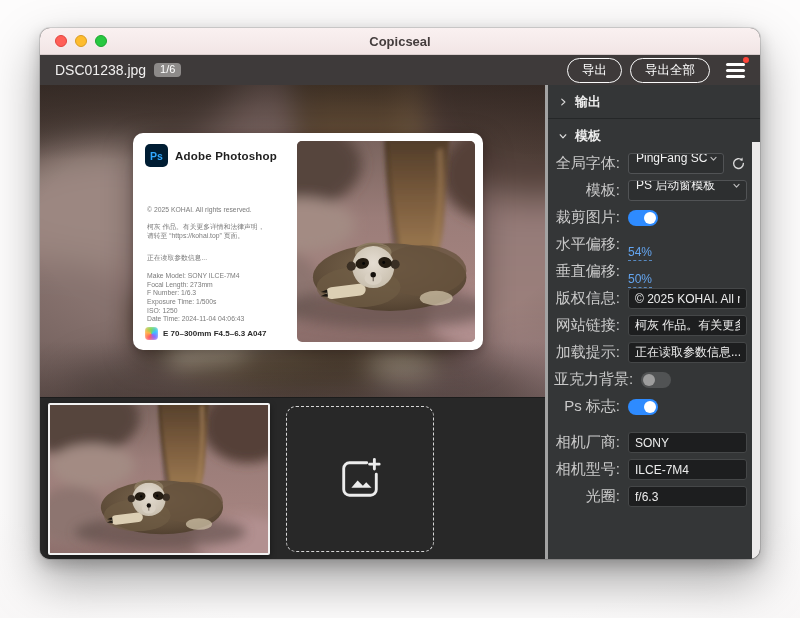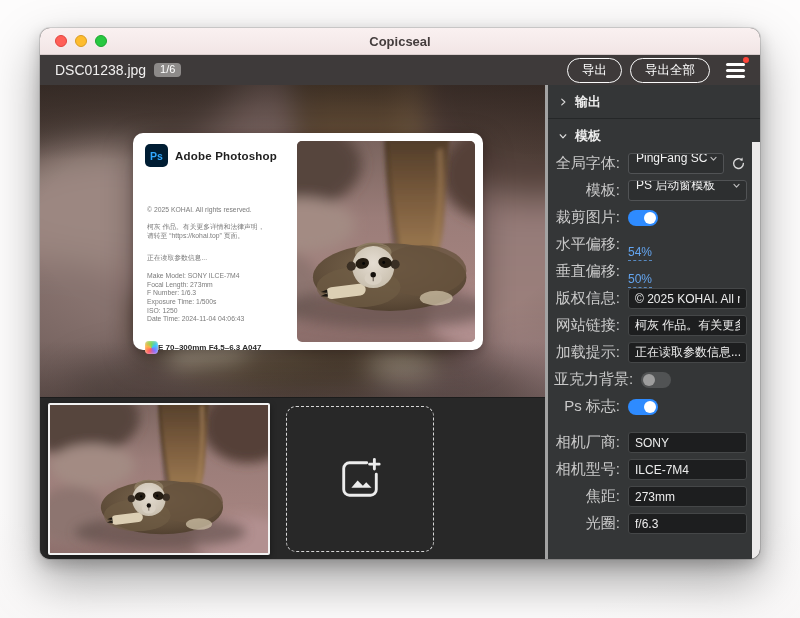--- a/index.html
+++ b/index.html
@@ -75,21 +75,21 @@
     width:23px; height:23px; border-radius:5px; background:#001d33;
     color:#31a8ff; font-weight:700; font-size:10.5px;
     display:flex; align-items:center; justify-content:center;
   }
   .app-name { font-size:11.5px; font-weight:700; color:#1e1e1e; letter-spacing:.2px; }
   .card-small { position:absolute; left:14px; font-size:6.8px; color:#7b7b7b; line-height:1.28; }
   .copyright { top:73px; }
   .links { top:90px; }
   .loading-line { top:121px; }
   .exif { top:139px; }
-  .lens-row { position:absolute; left:12px; top:208px; display:flex; align-items:center; }
+  .lens-row { position:absolute; left:12px; top:194px; display:flex; align-items:center; gap:5px; }
   .lens-icon {
     width:13px; height:13px; border-radius:4px;
     background: conic-gradient(from 210deg, #ff5964, #ffb347, #7ed957, #39c4ff, #8a6bff, #ff5964);
     box-shadow: inset 0 0 3px rgba(255,255,255,.6);
   }
   .lens-text { font-size:8px; font-weight:700; color:#2a2a2a; }
   .card-photo {
     position:absolute; right:8px; top:8px; width:178px; height:201px;
     border-radius:5px; overflow:hidden;
   }
@@ -405,24 +405,20 @@
       <div class="form">
         <div class="frow">
           <span class="flabel">相机厂商:</span>
           <input class="tinput" value="SONY" style="">
         </div>
         <div class="frow">
           <span class="flabel">相机型号:</span>
           <input class="tinput" value="ILCE-7M4" style="">
         </div>
         <div class="frow">
-          <span class="flabel">焦距:</span>
-          <input class="tinput" value="273mm" style="">
-        </div>
-        <div class="frow">
           <span class="flabel">光圈:</span>
           <input class="tinput" value="f/6.3" style="">
         </div>
 
       </div>
     </aside>
 
     <div class="scroll-track"></div>
   </div>
 </div>

